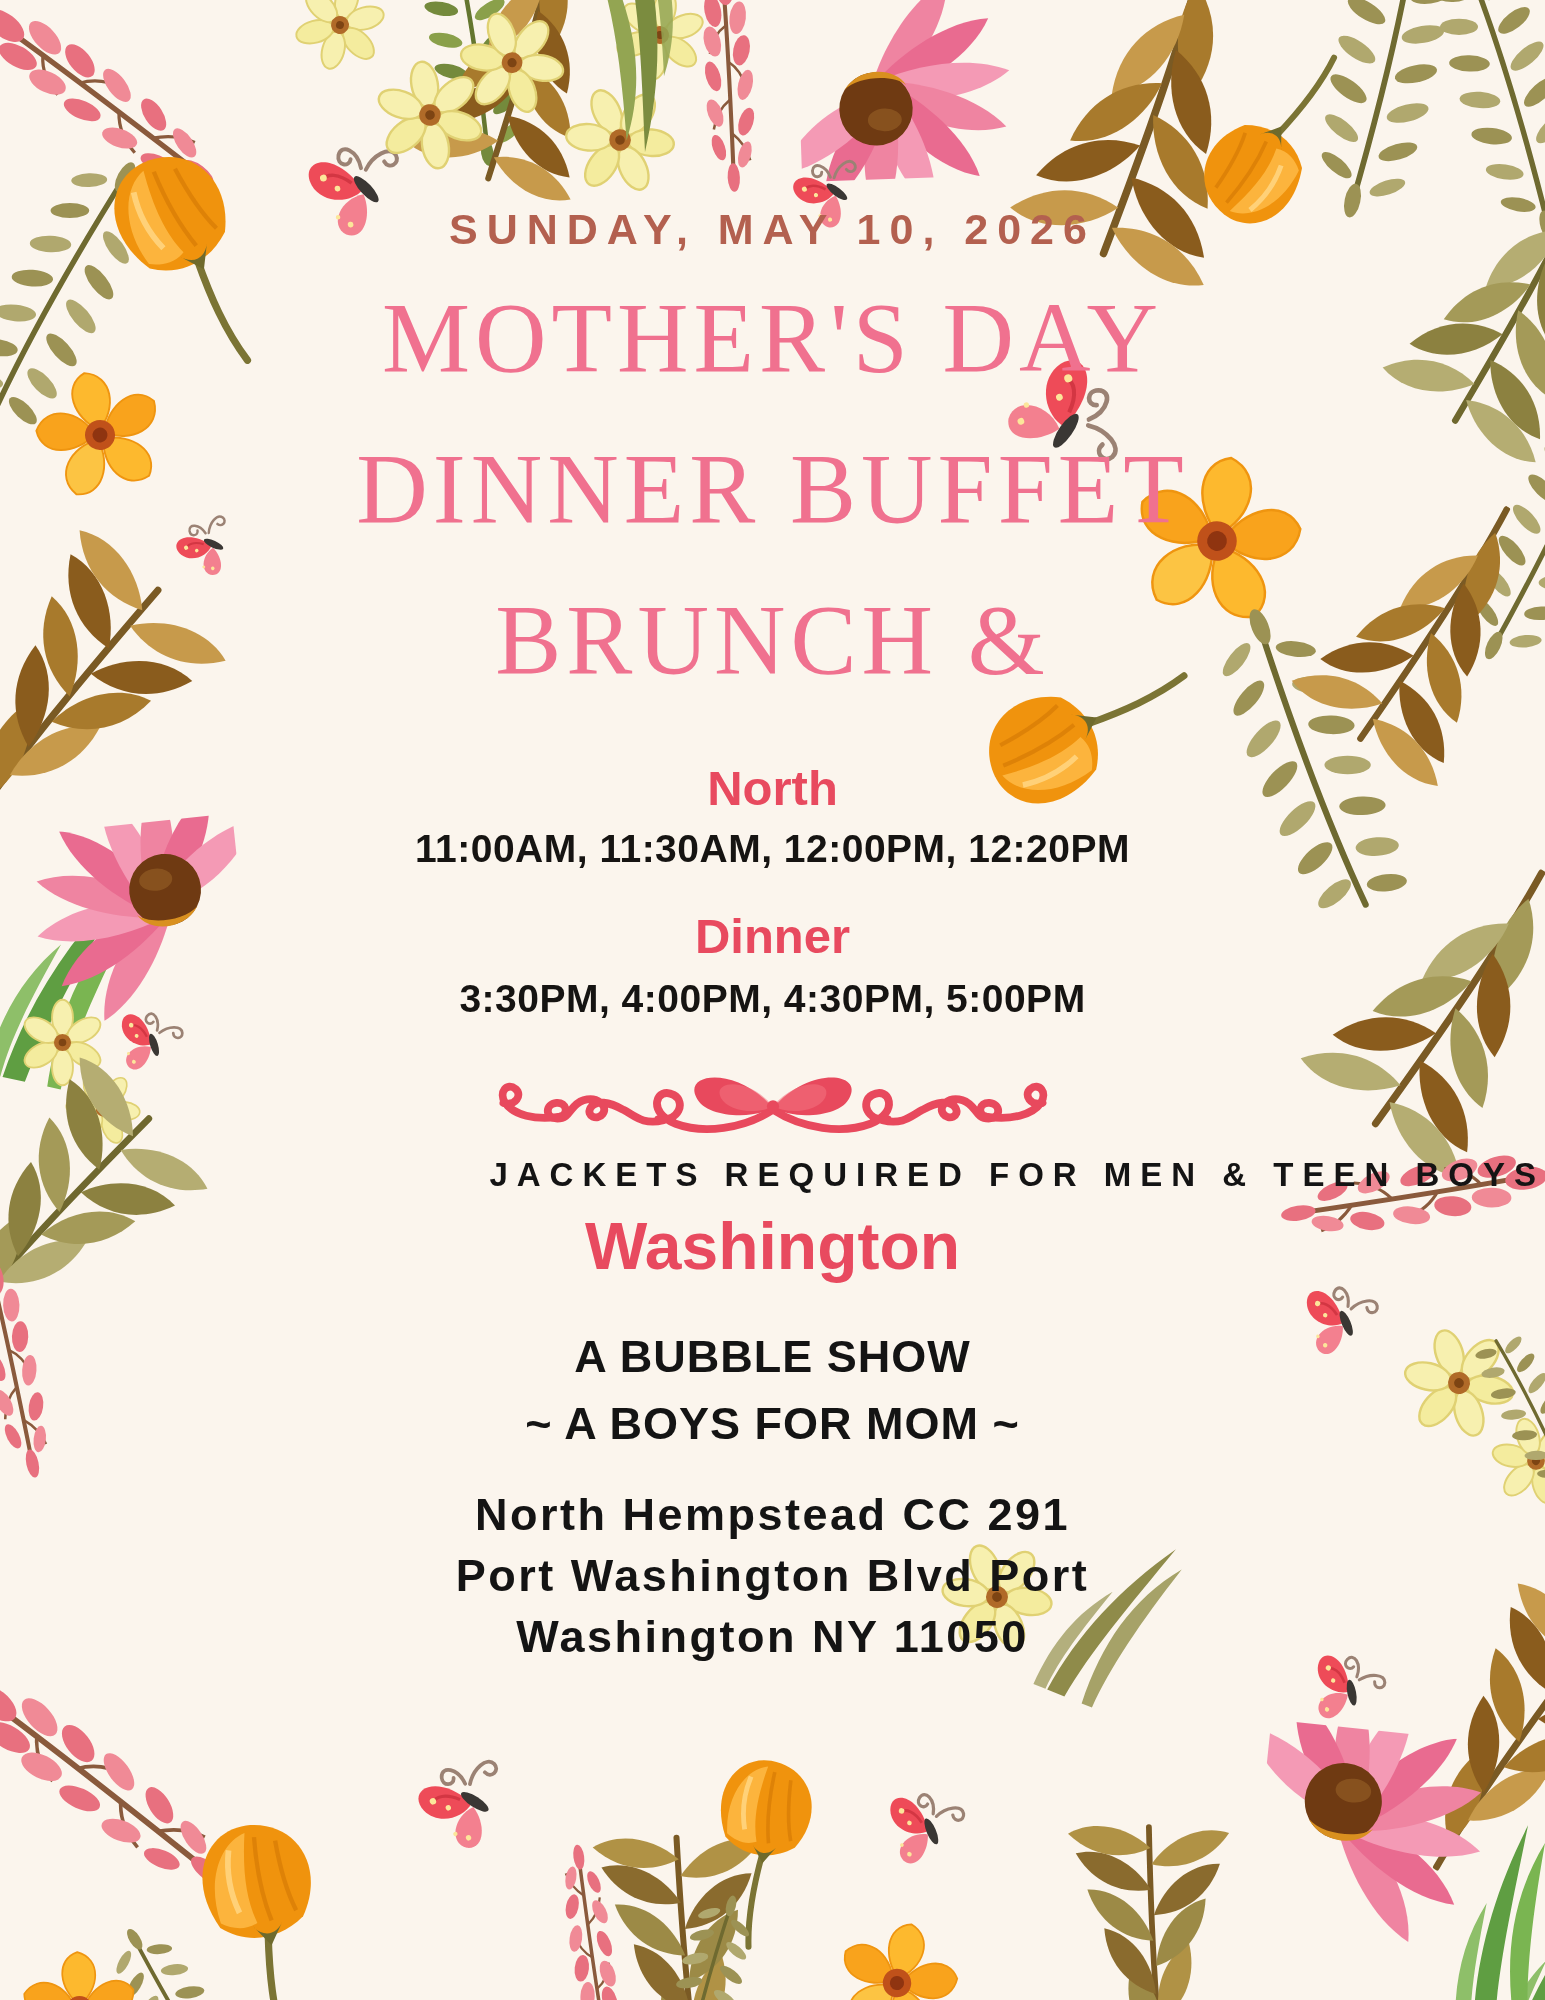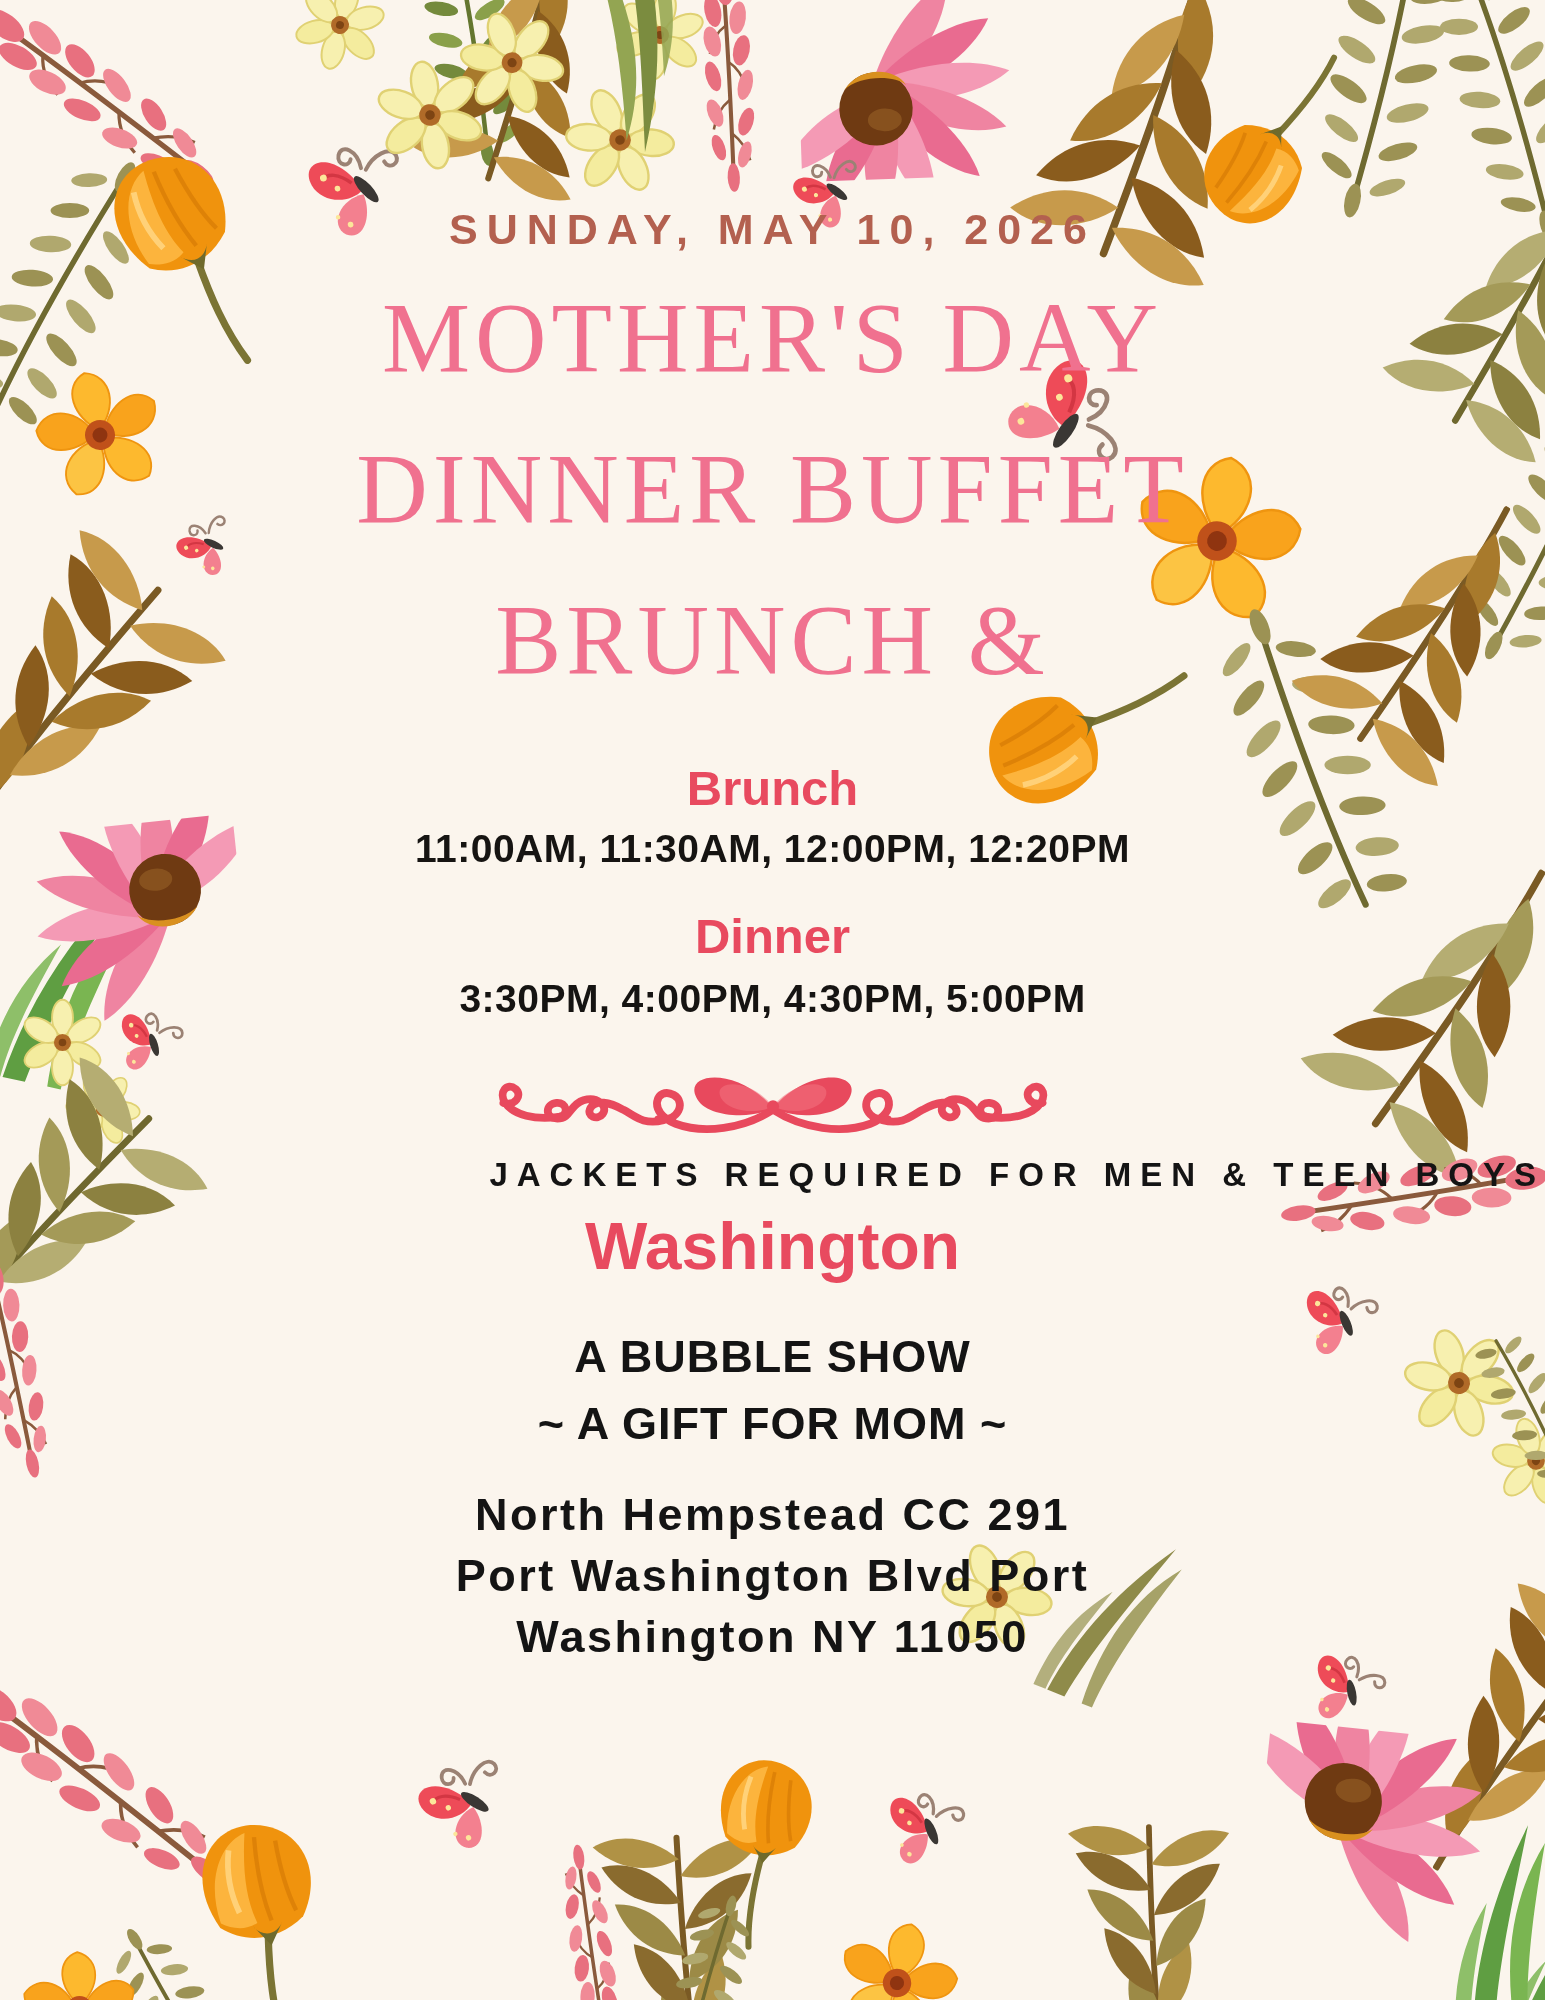--- a/index.html
+++ b/index.html
@@ -244,21 +244,21 @@
   <div class="content">
 
     <div class="date">SUNDAY, MAY 10, 2026</div>
 
     <h1 class="title">
       <span>MOTHER'S DAY</span>
       <span>DINNER BUFFET</span>
       <span>BRUNCH &amp;</span>
     </h1>
 
-    <div class="session-label brunch-label">Brunch</div>
+    <div class="session-label brunch-label">North</div>
     <div class="session-times brunch-times">11:00AM, 11:30AM, 12:00PM, 12:20PM</div>
 
     <div class="session-label dinner-label">Dinner</div>
     <div class="session-times dinner-times">3:30PM, 4:00PM, 4:30PM, 5:00PM</div>
 
     <svg class="divider" viewBox="0 0 920 110" xmlns="http://www.w3.org/2000/svg" aria-hidden="true">
       <g fill="none" stroke="#e8495d" stroke-width="9" stroke-linecap="round">
         <g id="swashL">
           <path d="M460 64 C 426 86 380 92 348 80 C 314 67 326 36 346 47 C 360 55 352 78 328 75"></path>
           <path d="M334 76 C 310 82 300 70 288 64 C 272 55 256 52 250 62 C 245 71 258 77 264 69 C 271 60 258 48 242 53 C 226 58 228 74 212 74 C 197 74 198 57 211 56 C 223 55 226 70 214 72"></path>
@@ -270,21 +270,21 @@
       <path d="M460 62 C 500 14 564 20 548 50 C 538 72 486 76 460 62 Z" fill="#e8495d"></path>
       <path d="M460 60 C 432 26 390 30 400 50 C 408 66 442 70 460 60 Z" fill="#f2727f" opacity=".55"></path>
       <path d="M460 60 C 488 26 530 30 520 50 C 512 66 478 70 460 60 Z" fill="#f2727f" opacity=".55"></path>
       <circle cx="460" cy="60" r="7" fill="#e8495d"></circle>
     </svg>
 
     <div class="dresscode">JACKETS REQUIRED FOR MEN &amp; TEEN BOYS</div>
 
     <div class="featuring">Washington</div>
     <div class="feature-item feature-1">A BUBBLE SHOW</div>
-    <div class="feature-item feature-2">~ A GIFT FOR MOM ~</div>
+    <div class="feature-item feature-2">~ A BOYS FOR MOM ~</div>
 
     <address class="venue">
       <span>North Hempstead CC 291</span>
       <span>Port Washington Blvd Port</span>
       <span>Washington NY 11050</span>
     </address>
 
   </div>
 </div>
 

